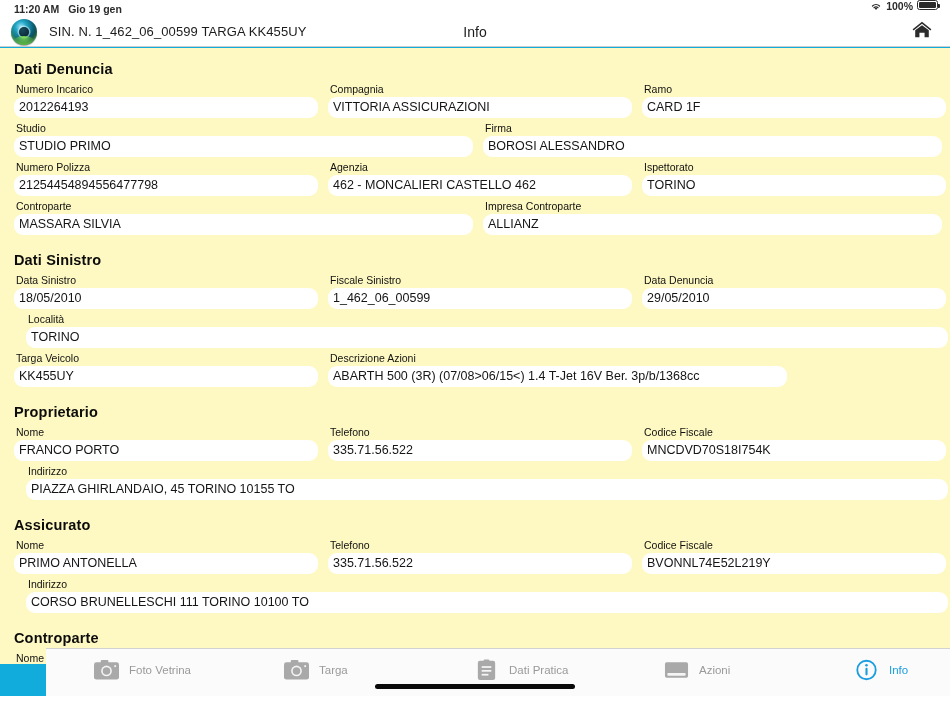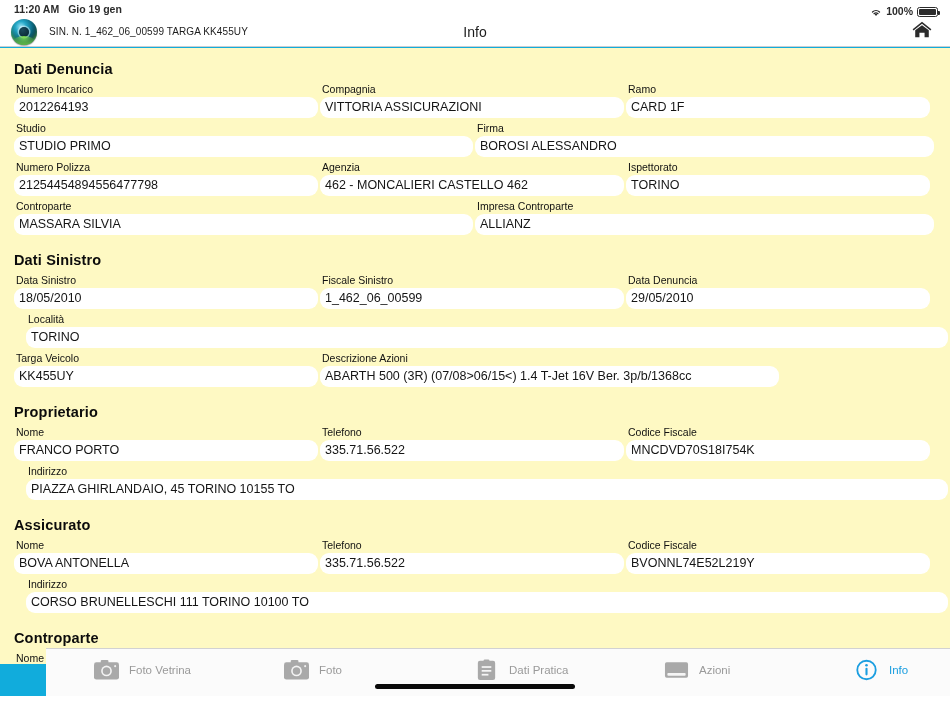--- a/index.html
+++ b/index.html
@@ -14,21 +14,21 @@
   
   .statusbar {
     position: absolute; top: 0; left: 0; width: 950px; height: 17px;
     background: #ffffff; color: #2b2b2b;
     font-size: 10.5px; font-weight: bold;
     display: flex; align-items: center;
   }
   .sb-left { display: flex; align-items: center; gap: 9px; padding-left: 14px; }
   .sb-right {
     position: absolute; right: 12px; top: 0; height: 17px;
-    display: flex; align-items: flex-end; gap: 4px;
+    display: flex; align-items: flex-start; gap: 4px;
   }
   .wifi-glyph { display: inline-block; width: 12px; height: 11px; position: relative; top: 1px; }
   .batt {
     display: inline-block; width: 21px; height: 10px;
     border: 1px solid #2b2b2b; border-radius: 2.5px; position: relative;
   }
   .batt::after {
     content: ""; position: absolute; right: -3px; top: 3px;
     width: 1.6px; height: 4px; background: #2b2b2b; border-radius: 0 1px 1px 0;
   }
@@ -52,41 +52,41 @@
     width:10px; height:10px; margin:-5px 0 0 -5px; border-radius:50%;
     background: radial-gradient(circle at 35% 30%, #1b4a5c, #06202b);
     box-shadow: 0 0 0 1.5px rgba(255,255,255,.45);
   }
   .app-logo::after {
     content:""; position:absolute; left:8%; bottom:-14%;
     width:84%; height:46%; border-radius:50%;
     background: radial-gradient(ellipse at 50% 0%, rgba(130,226,70,.95), rgba(60,160,30,0) 72%);
   }
   .nav-sin {
-    margin-left: 12px; font-size: 10px; color: #1c1c1c; letter-spacing: .1px; white-space: nowrap;
+    margin-left: 12px; font-size: 13px; color: #1c1c1c; letter-spacing: .1px; white-space: nowrap;
   }
   .nav-title {
     position: absolute; left: 0; width: 950px; text-align: center;
     font-size: 14px; color: #1c1c1c; pointer-events: none;
   }
   .home-btn {
     position: absolute; right: 14px; top: 1px;
     width: 28px; height: 28px; display: flex; align-items: center; justify-content: center;
   }
 
   
   .form {
     position: absolute; top: 48px; left: 0; width: 950px; height: 616px;
     background: #fef9c3; overflow: hidden;
   }
   .section-title {
     font-size: 14.5px; font-weight: bold; color: #0c0c0c;
     padding: 13px 0 6px 14px; letter-spacing: .15px;
   }
-  .row { display: flex; padding: 0 14px; gap: 2px; margin-bottom: 4px; }
+  .row { display: flex; padding: 0 14px; gap: 10px; margin-bottom: 4px; }
   .fld { display: flex; flex-direction: column; }
   .fld .lbl {
     font-size: 10.5px; color: #111111; line-height: 13px;
     padding-left: 2px; margin-bottom: 1px; white-space: nowrap;
   }
   .fld .box {
     background: #ffffff; border-radius: 9px;
     height: 21px; line-height: 21px;
     font-size: 12.5px; color: #151515;
     padding: 0 5px; overflow: hidden; white-space: nowrap;
@@ -251,21 +251,21 @@
       <div class="row">
         <div class="fld w-full">
           <div class="lbl">Indirizzo</div>
           <div class="box">PIAZZA GHIRLANDAIO, 45 TORINO 10155 TO</div>
         </div>
       </div>
       <div class="section-title">Assicurato</div>
       <div class="row">
         <div class="fld w-third">
           <div class="lbl">Nome</div>
-          <div class="box">BOVA ANTONELLA</div>
+          <div class="box">PRIMO ANTONELLA</div>
         </div>
         <div class="fld w-third">
           <div class="lbl">Telefono</div>
           <div class="box">335.71.56.522</div>
         </div>
         <div class="fld w-third">
           <div class="lbl">Codice Fiscale</div>
           <div class="box">BVONNL74E52L219Y</div>
         </div>
       </div>
@@ -305,21 +305,21 @@
       <div class="tab">
         <span>
           <svg class="ticon" viewBox="0 0 26 22">
             <rect x="0" y="3" width="26" height="18" rx="2.5" fill="#a9a9a9"></rect>
             <rect x="7" y="0.5" width="8" height="4" rx="1.2" fill="#a9a9a9"></rect>
             <circle cx="13" cy="12" r="5.6" fill="#f4f4f4"></circle>
             <circle cx="13" cy="12" r="3.9" fill="#a9a9a9"></circle>
             <circle cx="22" cy="7" r="1.1" fill="#efefef"></circle>
           </svg>
         </span>
-        <span class="tl">Foto</span>
+        <span class="tl">Targa</span>
       </div>
       <div class="tab">
         <span>
           <svg class="ticon" viewBox="0 0 26 22">
             <rect x="4" y="1.5" width="18" height="20" rx="2.2" fill="#a9a9a9"></rect>
             <rect x="10" y="0" width="6" height="3.6" rx="1.2" fill="#a9a9a9"></rect>
             <rect x="8" y="7" width="10" height="1.8" fill="#f5f5f5"></rect>
             <rect x="8" y="11" width="10" height="1.8" fill="#f5f5f5"></rect>
             <rect x="8" y="15" width="7" height="1.8" fill="#f5f5f5"></rect>
           </svg>

